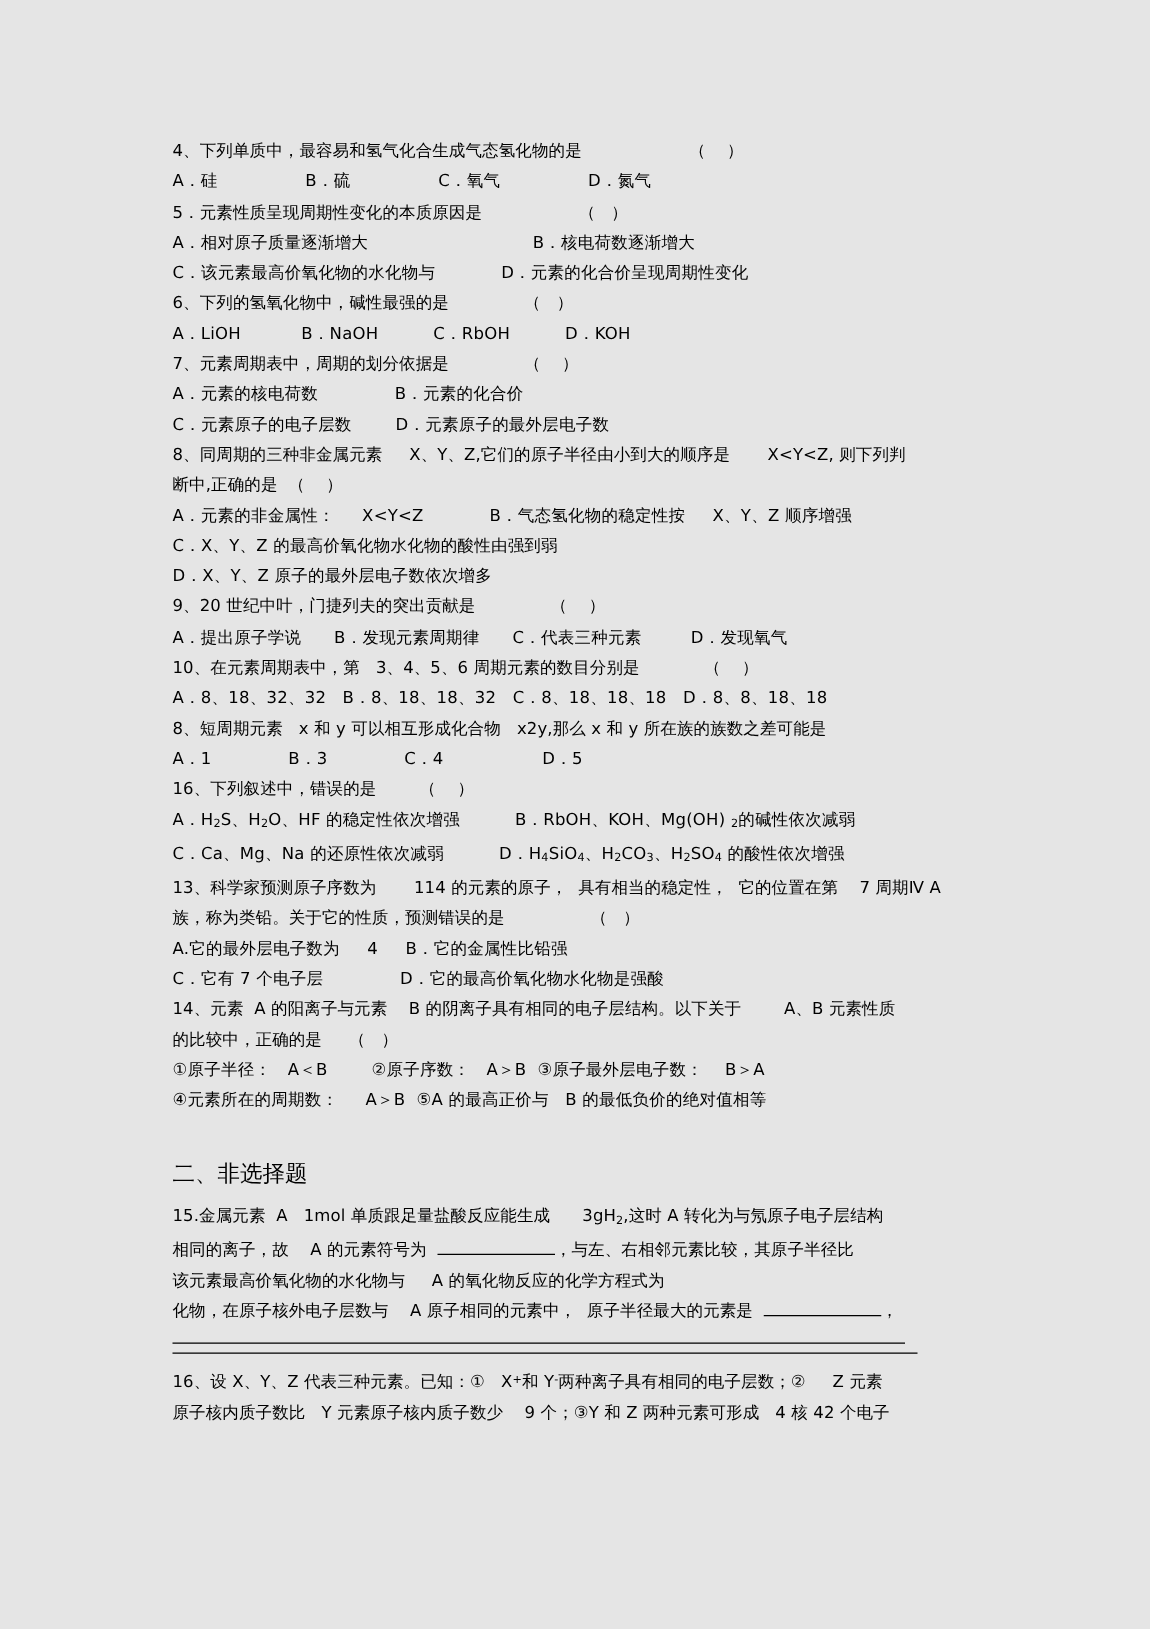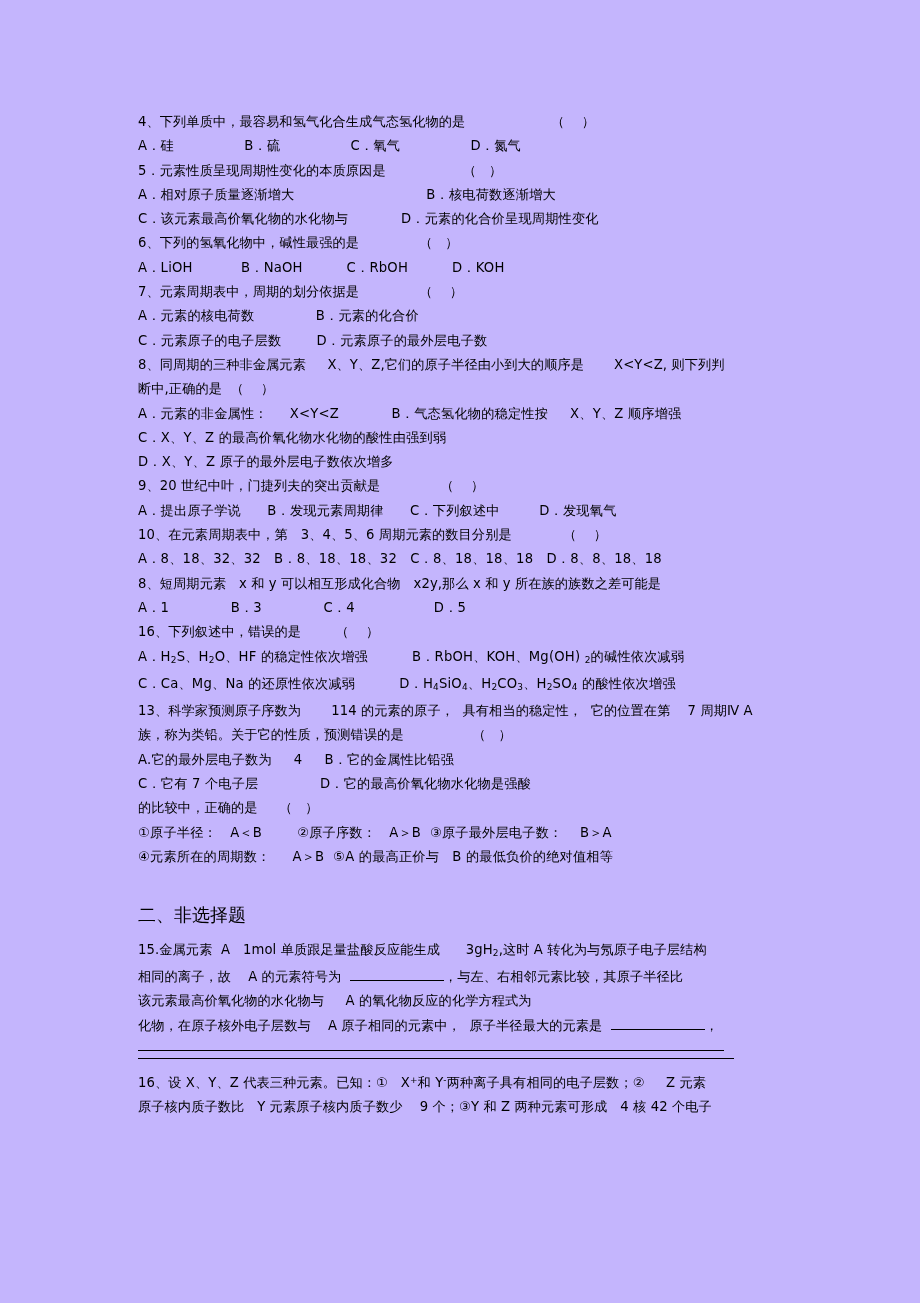--- a/index.html
+++ b/index.html
@@ -4,21 +4,21 @@
 <style>
   html, body {
     margin: 0;
     padding: 0;
     background: #ffffff;
   }
   .page {
     position: relative;
     width: 920px;
     height: 1303px;
-    background: #c4b5fd;
+    background: #e5e5e5;
     font-family: "DejaVu Sans", "Liberation Sans", sans-serif;
     color: #000000;
     overflow: hidden;
   }
   .doc-body {
     position: absolute;
     left: 138px;
     top: 110px;
     width: 652px;
   }
@@ -81,37 +81,38 @@
     <div class="line opts">A．元素的核电荷数              B．元素的化合价</div>
     <div class="line opts">C．元素原子的电子层数        D．元素原子的最外层电子数</div>
 
     <div class="line">8、同周期的三种非金属元素     X、Y、Z,它们的原子半径由小到大的顺序是       X&lt;Y&lt;Z, 则下列判</div>
     <div class="line">断中,正确的是  （    ）</div>
     <div class="line opts">A．元素的非金属性：     X&lt;Y&lt;Z            B．气态氢化物的稳定性按     X、Y、Z 顺序增强</div>
     <div class="line opts">C．X、Y、Z 的最高价氧化物水化物的酸性由强到弱</div>
     <div class="line opts">D．X、Y、Z 原子的最外层电子数依次增多</div>
 
     <div class="line">9、20 世纪中叶，门捷列夫的突出贡献是              （    ）</div>
-    <div class="line opts">A．提出原子学说      B．发现元素周期律      C．下列叙述中         D．发现氧气</div>
+    <div class="line opts">A．提出原子学说      B．发现元素周期律      C．代表三种元素         D．发现氧气</div>
 
     <div class="line">10、在元素周期表中，第   3、4、5、6 周期元素的数目分别是            （    ）</div>
     <div class="line opts">A．8、18、32、32   B．8、18、18、32   C．8、18、18、18   D．8、8、18、18</div>
 
     <div class="line">8、短周期元素   x 和 y 可以相互形成化合物   x2y,那么 x 和 y 所在族的族数之差可能是</div>
     <div class="line opts">A．1              B．3              C．4                  D．5</div>
 
     <div class="line">16、下列叙述中，错误的是        （    ）</div>
     <div class="line opts">A．H<sub>2</sub>S、H<sub>2</sub>O、HF 的稳定性依次增强          B．RbOH、KOH、Mg(OH) <sub>2</sub>的碱性依次减弱</div>
     <div class="line opts">C．Ca、Mg、Na 的还原性依次减弱          D．H<sub>4</sub>SiO<sub>4</sub>、H<sub>2</sub>CO<sub>3</sub>、H<sub>2</sub>SO<sub>4</sub> 的酸性依次增强</div>
 
     <div class="line">13、科学家预测原子序数为       114 的元素的原子，  具有相当的稳定性，  它的位置在第    7 周期Ⅳ A</div>
     <div class="line">族，称为类铅。关于它的性质，预测错误的是                （   ）</div>
     <div class="line opts">A.它的最外层电子数为     4     B．它的金属性比铅强</div>
     <div class="line opts">C．它有 7 个电子层              D．它的最高价氧化物水化物是强酸</div>
 
+    <div class="line">14、元素  A 的阳离子与元素    B 的阴离子具有相同的电子层结构。以下关于        A、B 元素性质</div>
     <div class="line">的比较中，正确的是     （   ）</div>
     <div class="line opts">①原子半径：   A＜B        ②原子序数：   A＞B  ③原子最外层电子数：    B＞A</div>
     <div class="line opts">④元素所在的周期数：     A＞B  ⑤A 的最高正价与   B 的最低负价的绝对值相等</div>
 
     <div class="blank-line"></div>
     <div class="spacer-sm"></div>
 
     <div class="section-head">二、非选择题</div>
 
     <div class="spacer-sm"></div>

